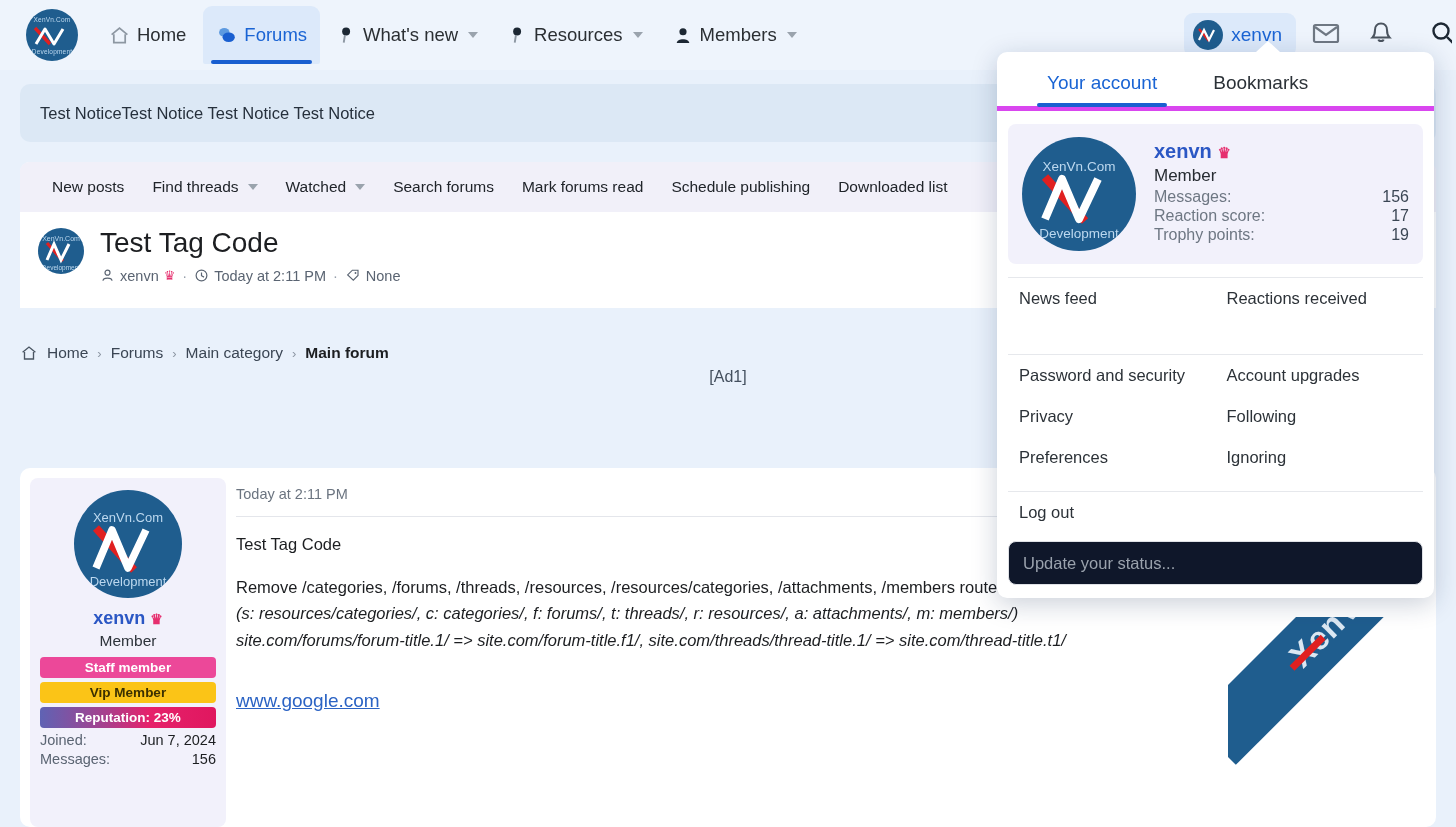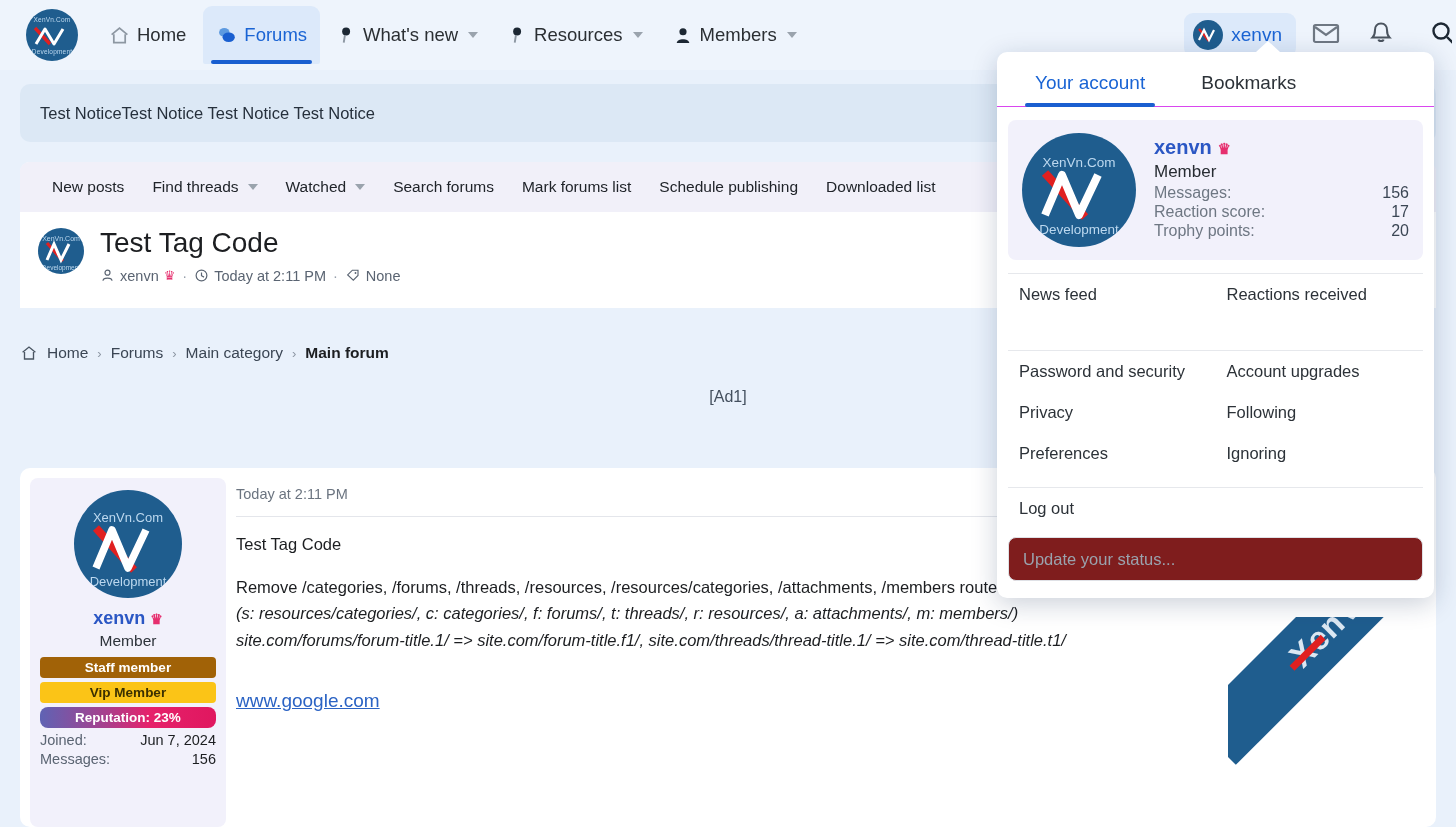--- a/index.html
+++ b/index.html
@@ -110,21 +110,21 @@
 
   
   .crumb {
     position: absolute; top: 344px; left: 20px;
     display: flex; align-items: center; gap: 9px;
     font-size: 15.5px; color: #3b4654;
   }
   .crumb .chev { color: #8c96a3; font-size: 13px; }
   .crumb .cur { font-weight: bold; color: #1c1e21; }
   .ad1 {
-    position: absolute; top: 388px; left: 0; width: 1456px;
+    position: absolute; top: 368px; left: 0; width: 1456px;
     text-align: center; font-size: 16px; color: #44505e;
   }
 
   
   .post {
     position: absolute; top: 468px; left: 20px; width: 1416px; height: 359px;
     background: #fff; border-radius: 10px;
     display: flex; overflow: hidden;
   }
   .post-side {
@@ -136,26 +136,25 @@
     width: 108px; height: 108px; border-radius: 50%; background: #1f5d8e;
     margin: 0 auto 10px auto; position: relative; overflow: hidden;
   }
   .uname { font-size: 18px; font-weight: bold; color: #2b57c4; }
   .uname .crown { color: #e62f6e; font-size: 14px; }
   .urole { font-size: 15.5px; color: #2c3views; color: #2d333a; margin: 3px 0 7px; }
   .badge {
     display: block; font-size: 13.5px; font-weight: bold;
     border-radius: 4px; padding: 3px 0; margin-bottom: 4px;
   }
-  .b-staff { background: #a16207; color: #fff; }
+  .b-staff { background: #ec4899; color: #fff; }
   .b-vip { background: #fbc417; color: #3b3000; }
   .b-rep {
     background: linear-gradient(90deg, #5f63b4 0%, #a93e8c 38%, #e6216b 62%, #e0175f 100%);
     color: #fff;
-    border-radius: 8px;
   }
   .kv { display: flex; justify-content: space-between; font-size: 14.5px; margin-top: 3px; }
   .kv .k { color: #5a6472; }
   .kv .v { color: #1c1e21; }
   .post-main { flex: 1; padding: 18px 0 0 10px; position: relative; }
   .post-ts { font-size: 14.5px; color: #6b7480; padding-left: 0; }
   .post-rule { height: 1px; background: #e4e6eb; margin: 14px 14px 0 0; }
   .post-body { padding-top: 14px; font-size: 16.5px; line-height: 1.62; color: #1c1e21; }
   .post-body .it { font-style: italic; }
   .post-body .gap { height: 16px; }
@@ -167,21 +166,21 @@
     position: absolute; top: 52px; left: 997px; width: 437px; height: 546px;
     background: #fff; border-radius: 10px;
     box-shadow: 0 6px 26px rgba(20,40,80,.22);
     z-index: 40;
   }
   .menu .arrow {
     position: absolute; top: -11px; left: 259px;
     width: 0; height: 0; border-left: 12px solid transparent;
     border-right: 12px solid transparent; border-bottom: 11px solid #fff;
   }
-  .menu-tabs { display: flex; padding: 0 28px; border-bottom: 1px solid #d946ef; }
+  .menu-tabs { display: flex; padding: 0 40px; border-bottom: 5px solid #d946ef; }
   .mtab {
     font-size: 19px; color: #2c3238; padding: 20px 10px 12px 10px;
     margin-right: 36px; cursor: pointer; position: relative;
   }
   .mtab.active { color: #1a64d4; }
   .mtab.active::after {
     content: ""; position: absolute; left: 0; right: 0; bottom: -1px;
     height: 4px; background: #1a5fd0; border-radius: 2px;
   }
   .mcard {
@@ -203,21 +202,21 @@
   .mgrid { padding: 0 11px; }
   .mline { display: flex; }
   .mlink {
     flex: 1; font-size: 16.5px; color: #2c3238;
     padding: 11px 11px; cursor: pointer; border-radius: 6px;
   }
   .status-input {
     margin: 8px 11px 0 11px; height: 44px; border: 1px solid #dfe1e6;
     border-radius: 8px; width: calc(100% - 22px);
     font-size: 16.5px; color: #8b939e; padding: 0 14px;
-    font-family: "Liberation Sans", sans-serif; background: #7f1d1d;
+    font-family: "Liberation Sans", sans-serif; background: #0f172a;
   }
   .status-input::placeholder { color: #9aa2ad; }
 
   
   .wm {
     position: absolute; right: -2px; bottom: -2px;
     width: 230px; height: 212px; overflow: hidden; z-index: 5;
     pointer-events: none;
   }
   .wm-band {
@@ -348,21 +347,21 @@
       <span class="caret"></span>
     </div>
     <div class="sn">
       <span>Watched</span>
       <span class="caret"></span>
     </div>
     <div class="sn">
       <span>Search forums</span>
     </div>
     <div class="sn">
-      <span>Mark forums list</span>
+      <span>Mark forums read</span>
     </div>
     <div class="sn">
       <span>Schedule publishing</span>
     </div>
     <div class="sn">
       <span>Downloaded list</span>
     </div>
   </div>
 
   <div class="thread-head">
@@ -492,21 +491,21 @@
       <div class="mrow">
         <span class="mk">Messages:</span>
         <span class="mv">156</span>
       </div>
       <div class="mrow">
         <span class="mk">Reaction score:</span>
         <span class="mv">17</span>
       </div>
       <div class="mrow">
         <span class="mk">Trophy points:</span>
-        <span class="mv">20</span>
+        <span class="mv">19</span>
       </div>
     </div>
   </div>
 
   <div class="mdiv"></div>
 
   <div class="mgrid">
     <div class="mline">
       <div class="mlink">News feed</div>
       <div class="mlink">Reactions received</div>

